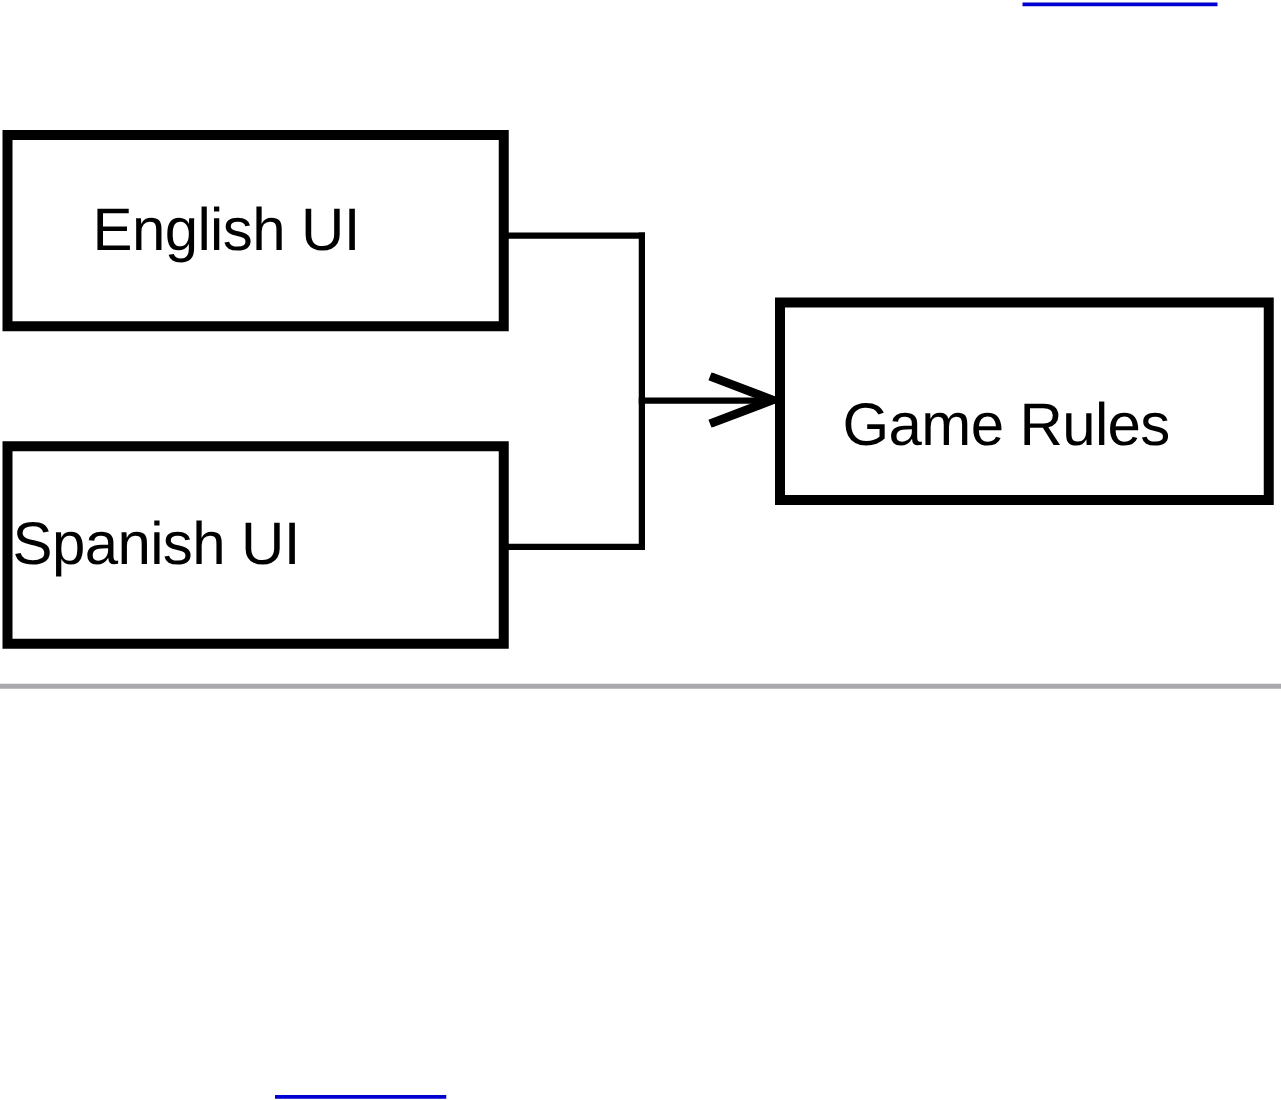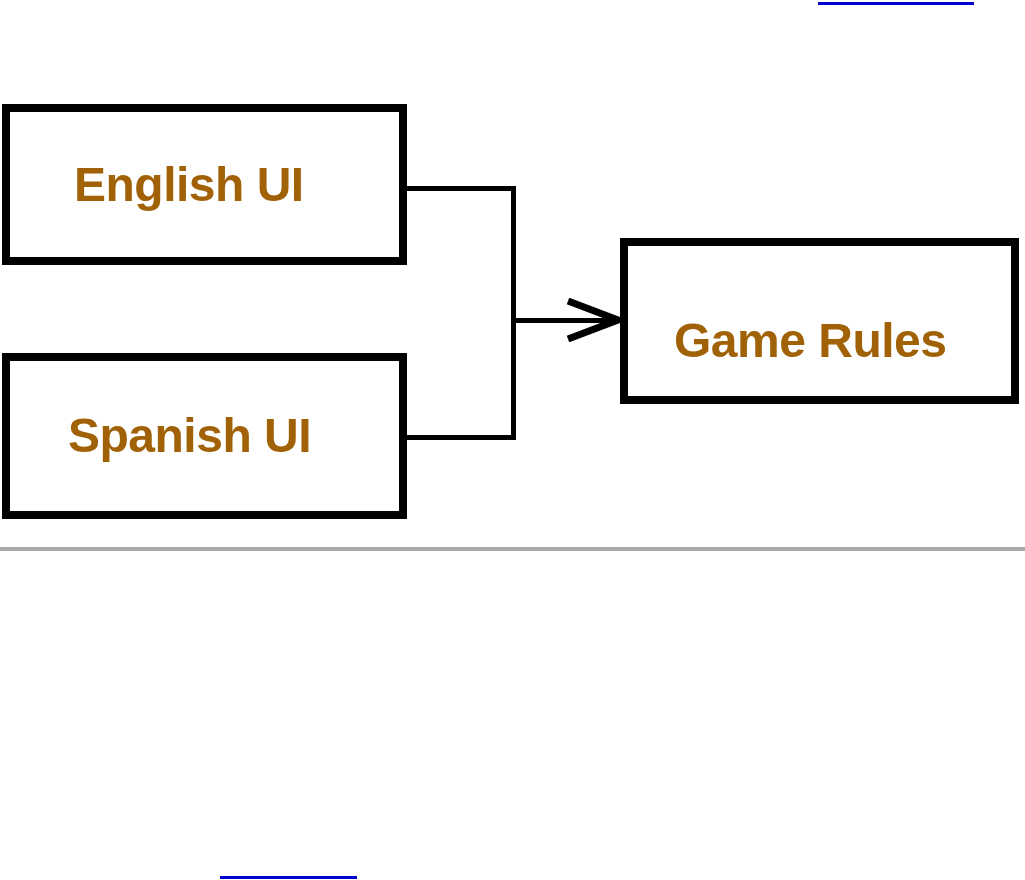--- a/index.html
+++ b/index.html
@@ -42,39 +42,39 @@
   
   .node {
     position: absolute;
     box-sizing: border-box;
     background: #ffffff;
     border: 8px solid #000000;
     display: flex;
     align-items: center;
   }
   .node .node-label {
-    font-weight: bold;
-    color: #a16207;
+    font-weight: normal;
+    color: #000000;
     font-size: 48px;
     line-height: 1;
     letter-spacing: -0.5px;
     white-space: nowrap;
   }
 
   #node-english {
     left: 2px;  top: 104px;
     width: 405px; height: 161px;
   }
   #node-english .node-label { padding-left: 64px; }
 
   #node-spanish {
     left: 2px;  top: 353px;
     width: 405px; height: 166px;
   }
-  #node-spanish .node-label { padding-left: 58px; }
+  #node-spanish .node-label { }
 
   #node-rules {
     left: 620px; top: 238px;
     width: 399px; height: 166px;
   }
   #node-rules .node-label { padding-left: 46px; margin-top: 40px; }
 
   
   .edge {
     position: absolute;

